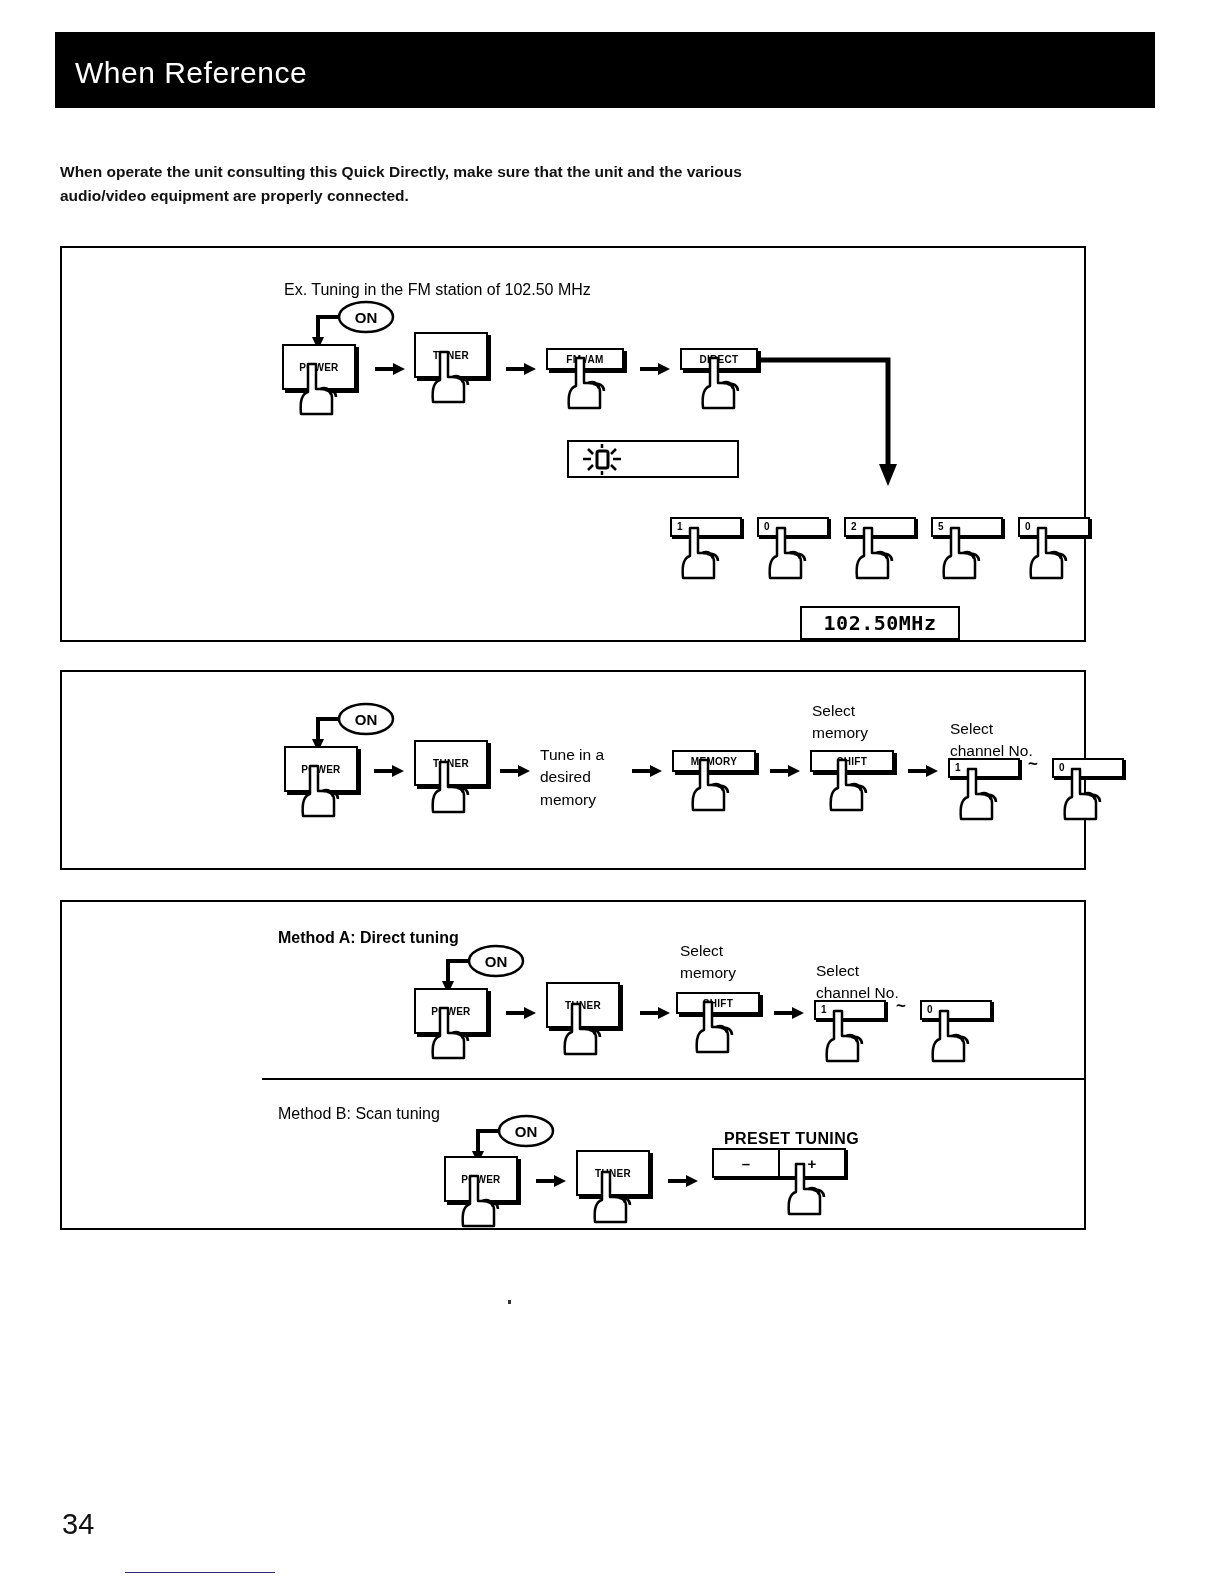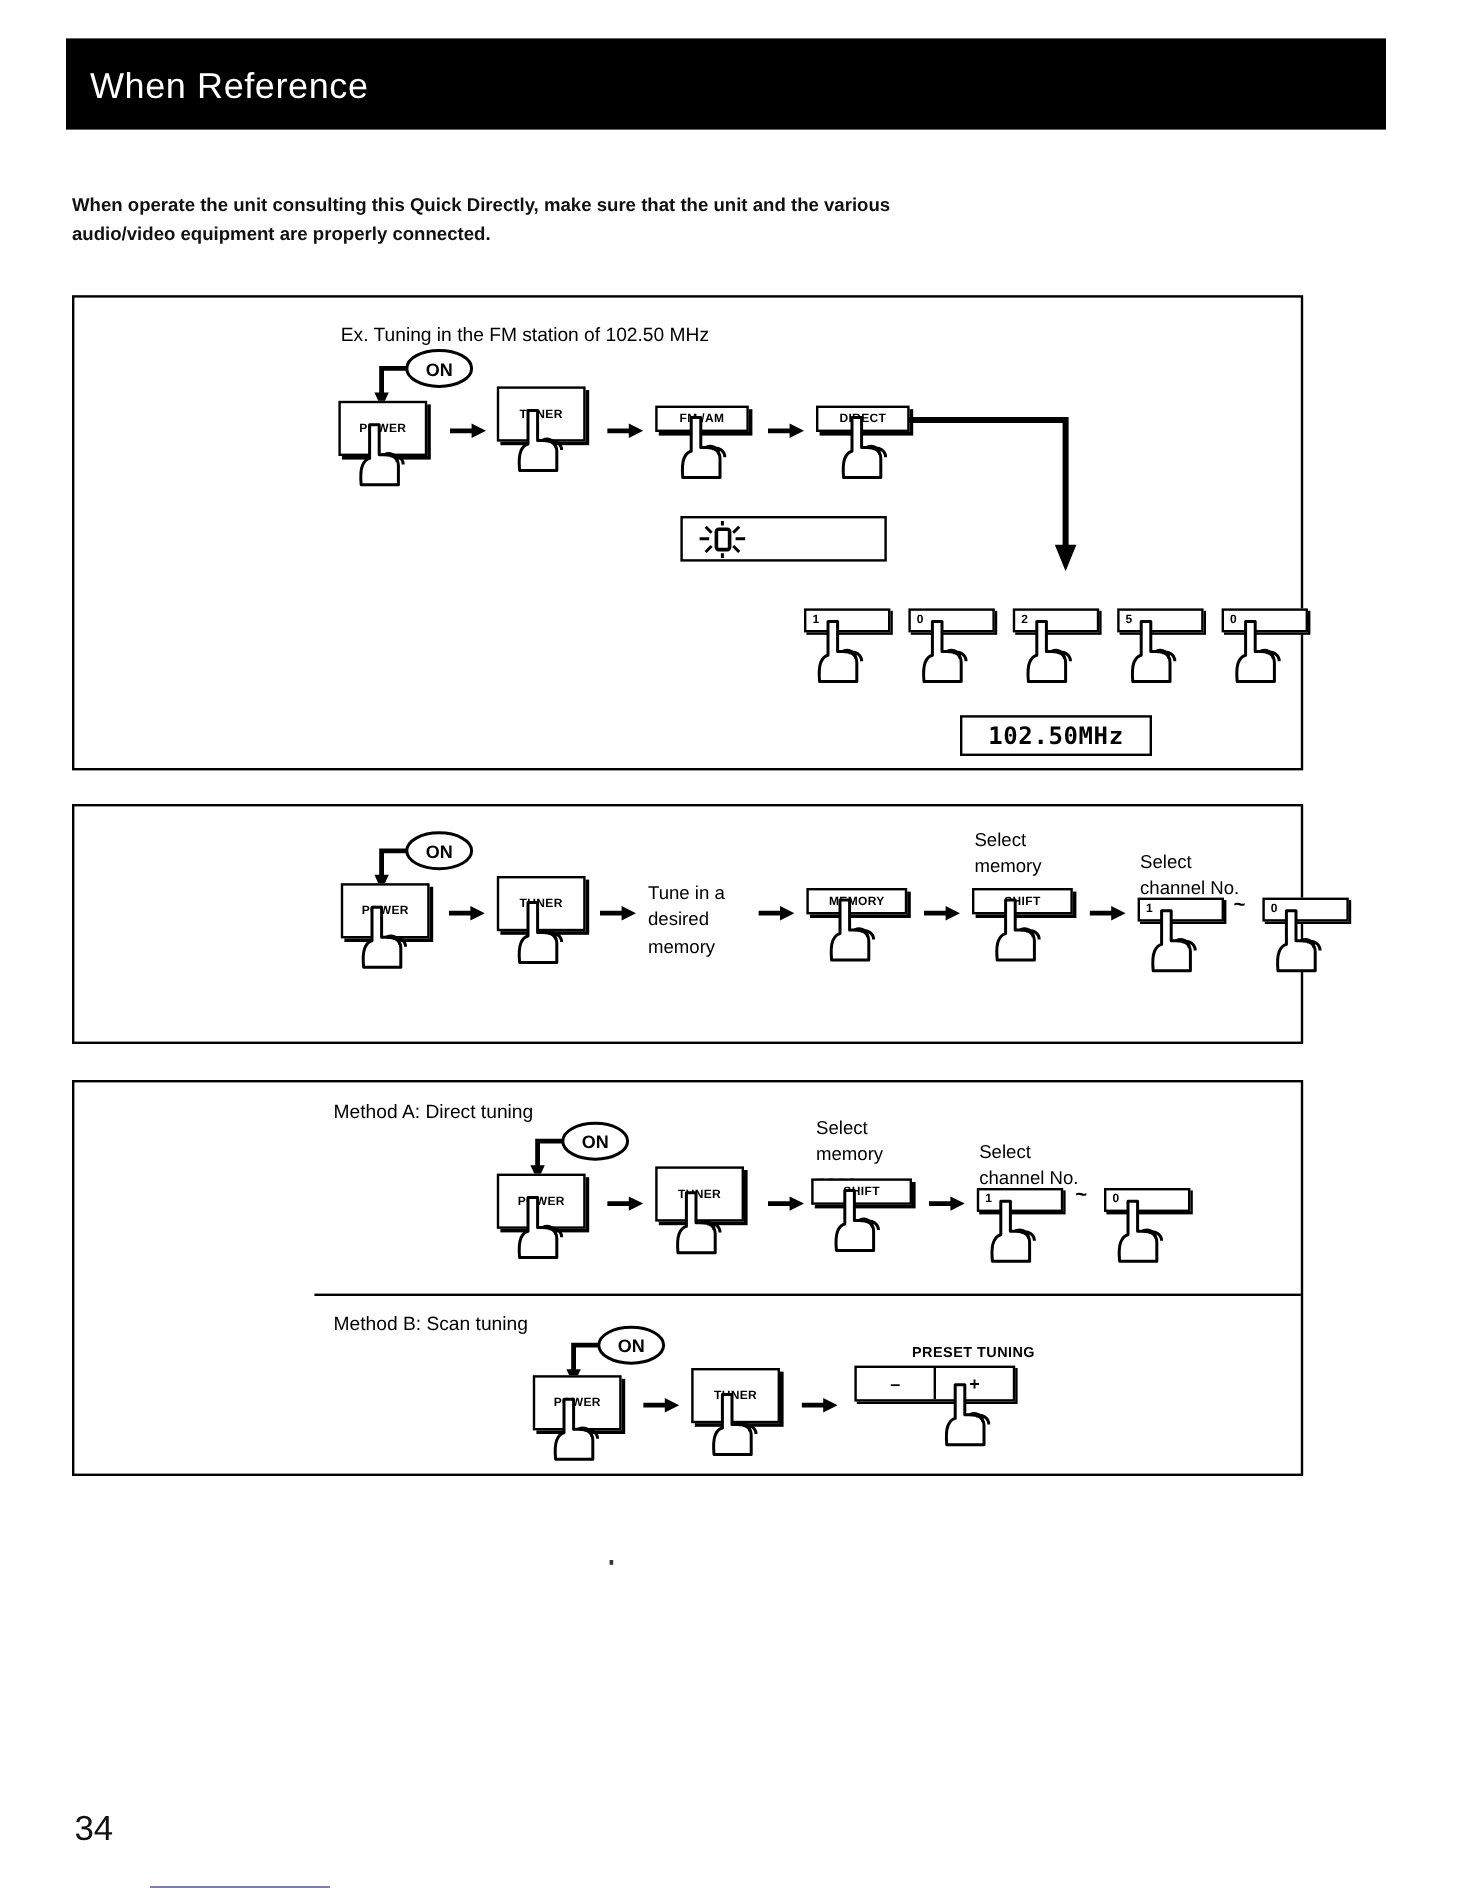--- a/index.html
+++ b/index.html
@@ -71,21 +71,21 @@
     justify-content: center;
     text-align: center;
     font-size: 15px;
     font-weight: bold;
     line-height: 1.35;
     padding: 0 6px;
   }
   .row-body {
     position: absolute;
     left: 200px;
-    top: 6px;
+    top: 16px;
     right: 0;
     height: 100%;
   }
   .subrow-divider {
     position: absolute;
     left: 200px;
     right: 0;
     height: 0;
     border-top: 2px solid #000;
   }
@@ -173,24 +173,23 @@
     letter-spacing: 0.5px;
   }
   .blink-cursor { position: absolute; width: 46px; height: 32px; left: 10px; top: 2px; }
 
   
   .lconnector { position: absolute; }
 
   
   .preset-label {
     position: absolute;
-    font-size: 12px;
+    font-size: 16px;
     font-weight: bold;
     letter-spacing: 0.4px;
-    margin-left: 36px;
   }
   .preset-group {
     position: absolute;
     display: flex;
     border: 2.5px solid #000;
     box-sizing: border-box;
     background: #fff;
     box-shadow: 2px 2px 0 #000;
   }
   .preset-group .pk {
@@ -488,21 +487,21 @@
       </svg>
     </div>
 
   </div>
 </div>
 
 <div class="section" id="section-3">
   <div class="subrow-divider" style="top:176px;"></div>
   <div class="row-body">
 
-    <div class="cap" style="left:16px; top:8px; font-size:16px;">Method A: Direct tuning</div>
+    <div class="cap" style="left:16px; top:8px; font-size:16px;font-weight:bold;">Method A: Direct tuning</div>
 
     <div class="on-callout" style="left:172px; top:26px;">
       <svg width="92" height="52" viewBox="0 0 92 52">
         <ellipse cx="62" cy="17" rx="27" ry="15" fill="none" stroke="#000" stroke-width="2.5"></ellipse>
         <text x="62" y="23" font-family="Liberation Sans, sans-serif" font-size="15" font-weight="bold" text-anchor="middle" fill="#000">ON</text>
         <path d="M35 17 L14 17 L14 40" fill="none" stroke="#000" stroke-width="4"></path>
         <path d="M14 50 L8 37 L20 37 Z" fill="#000"></path>
       </svg>
     </div>
 

